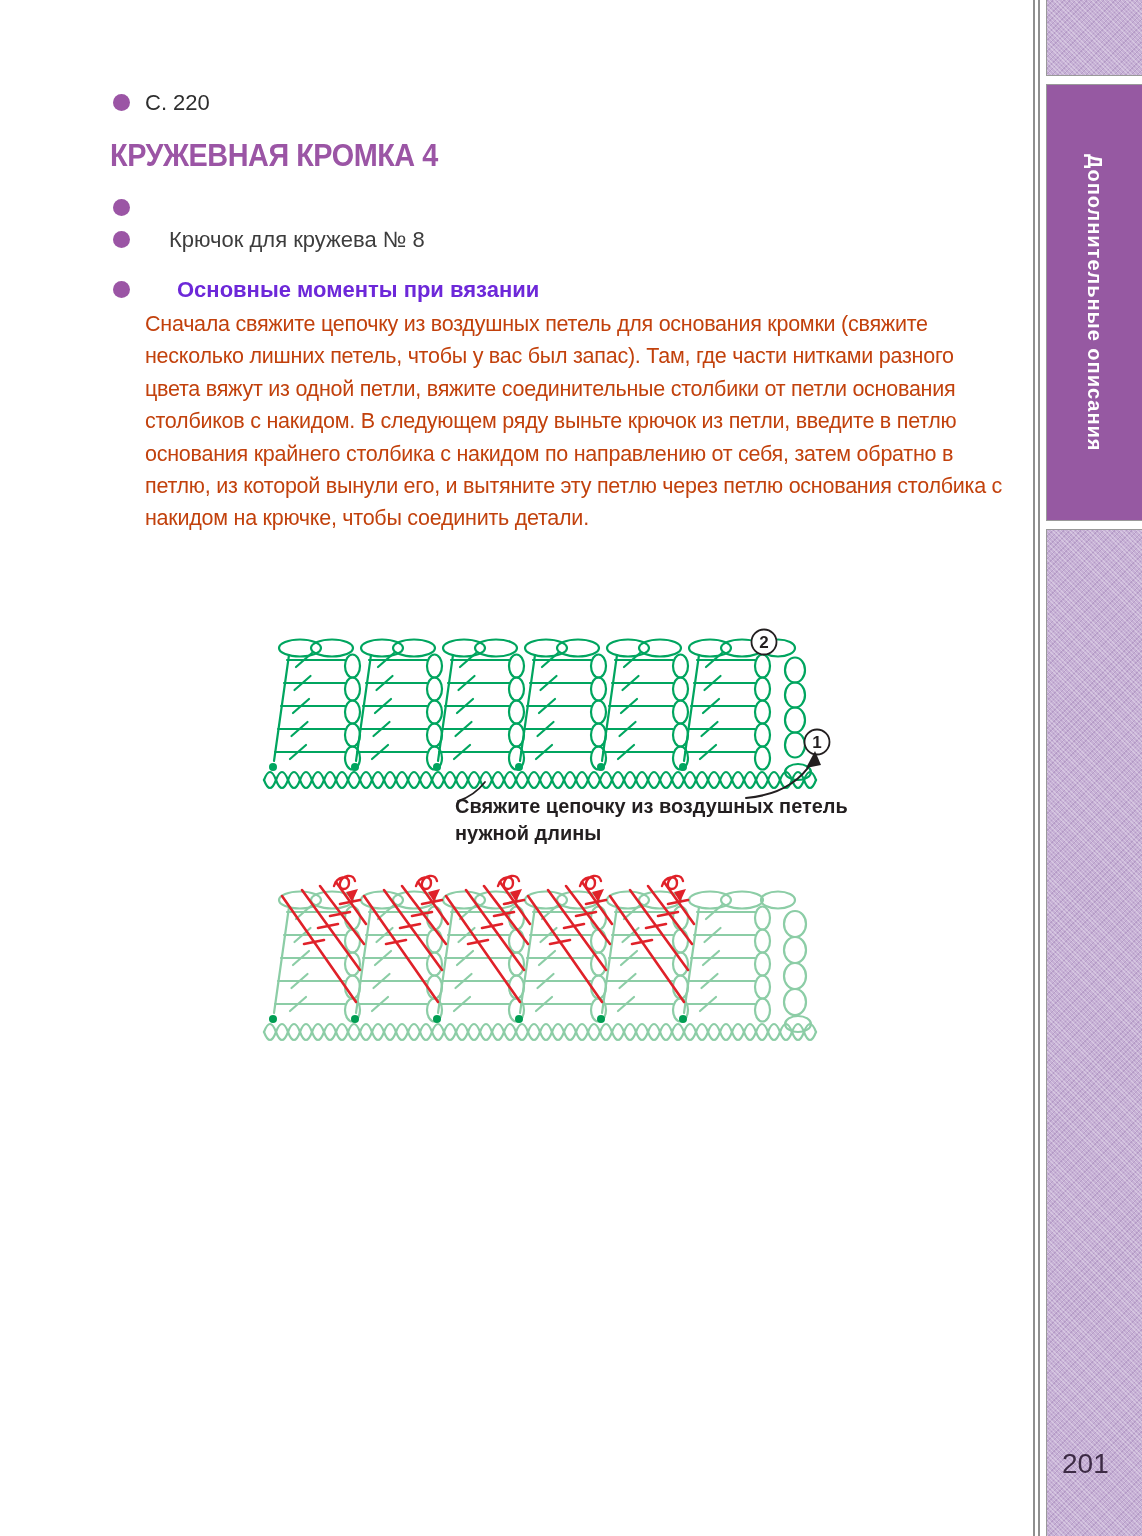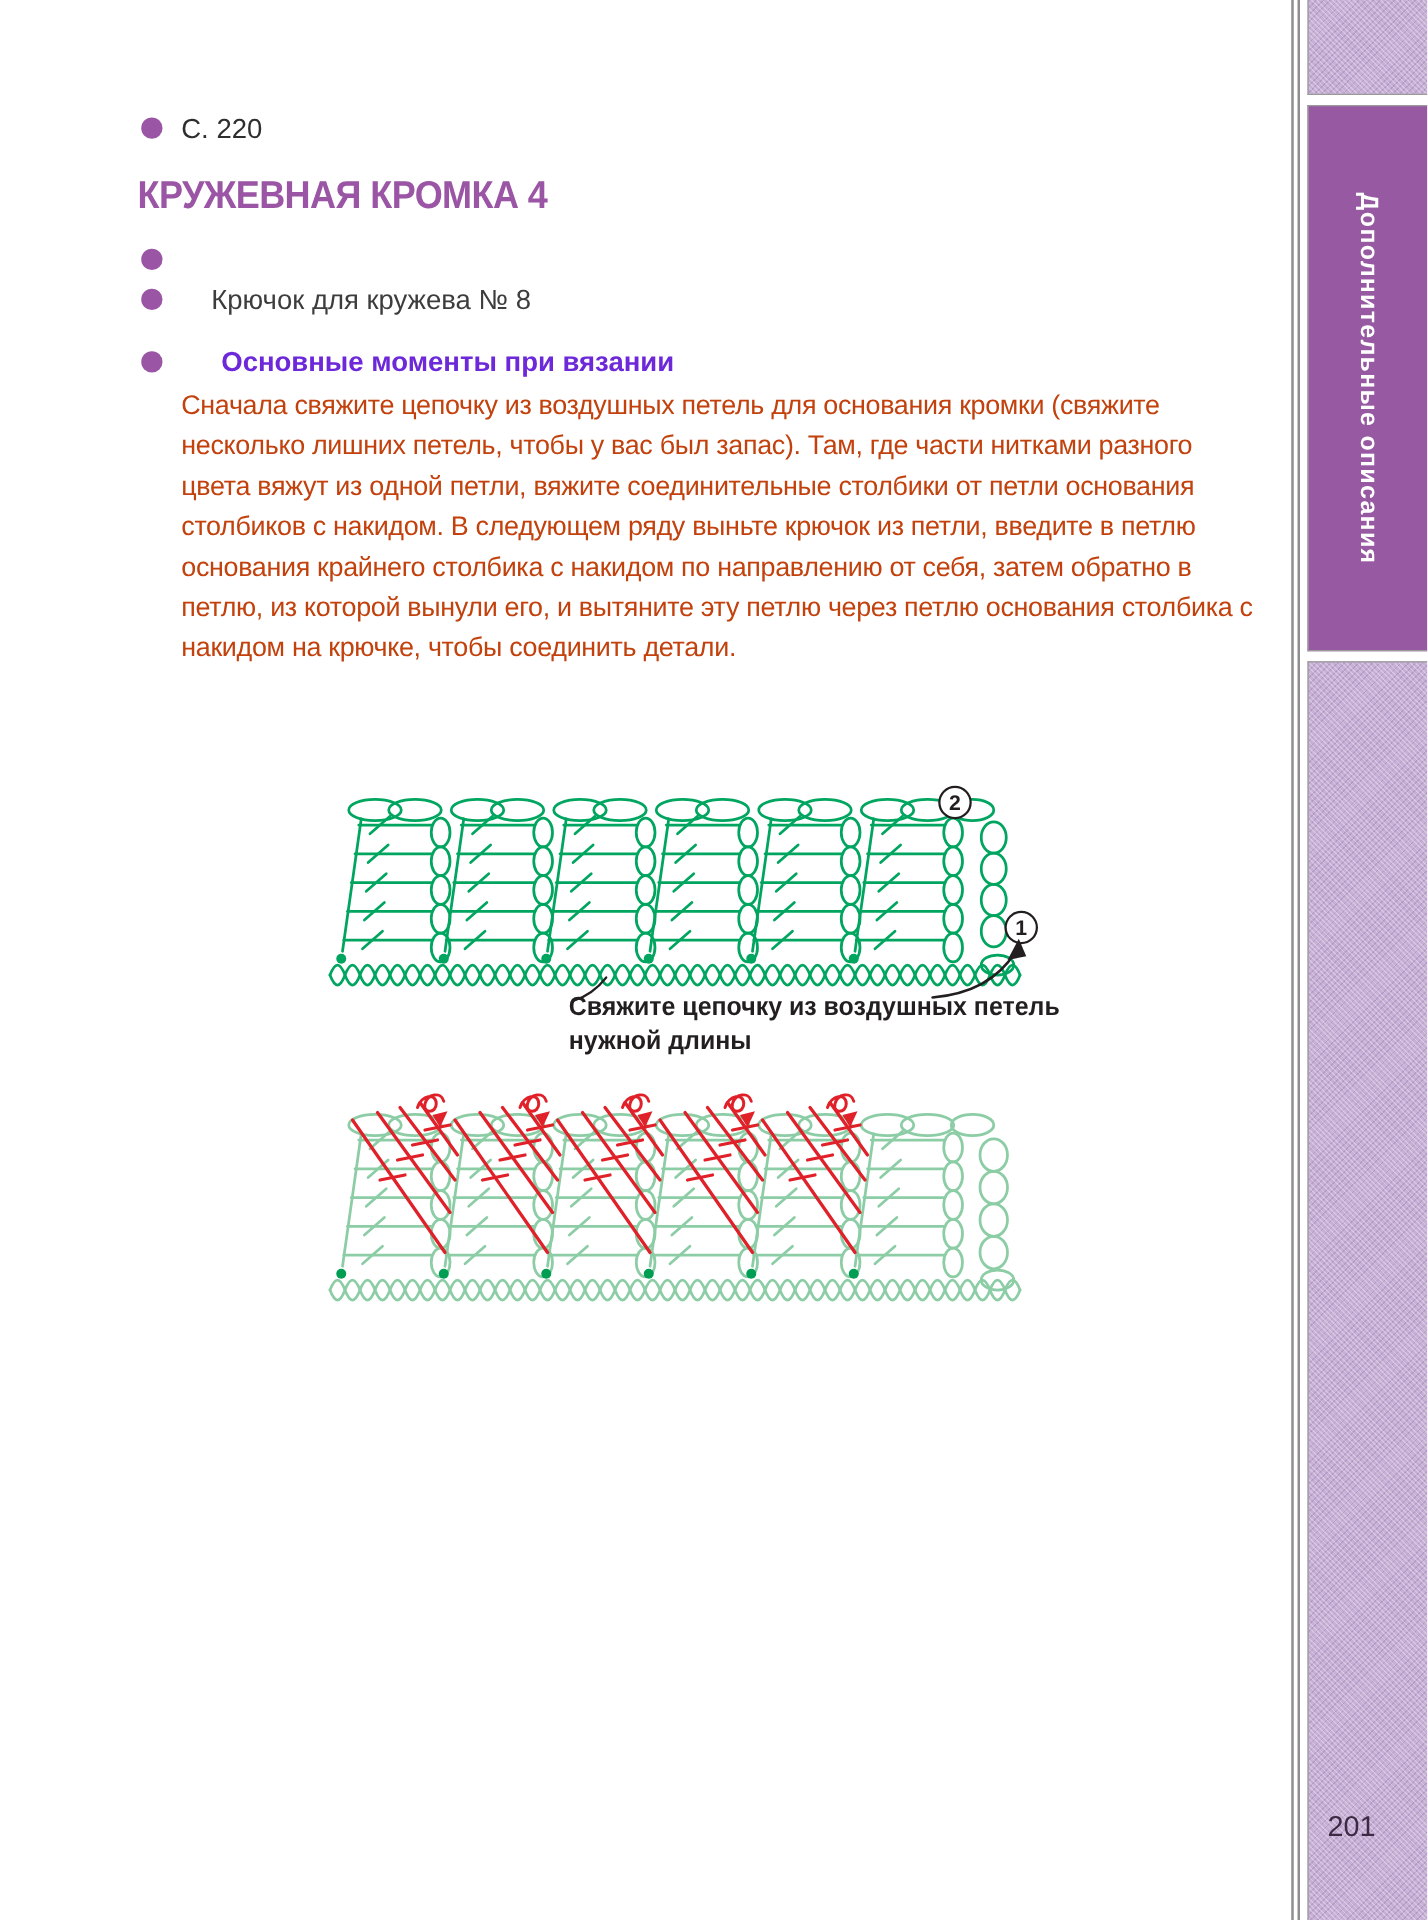--- a/index.html
+++ b/index.html
@@ -50,21 +50,21 @@
   .side-tab{
     top:84px;height:437px;background:var(--tab-purple,#9659a2);
     display:flex;align-items:center;justify-content:center;
   }
   .side-tab .vlabel{
     writing-mode:vertical-rl;font-size:20px;font-weight:700;color:#ffffff;
     letter-spacing:1px;white-space:nowrap;
   }
   .side-bottom{top:529px;height:1007px;border-bottom:none;}
   .pagenum{
-    position:absolute;left:1062px;top:1448px;font-size:23px;color:#3d2b45;
+    position:absolute;left:1062px;top:1448px;font-size:28px;color:#3d2b45;
   }
 </style>
 </head>
 <body>
 
 <div class="page">
 
   <span class="bullet" style="left:113px;top:94px;"></span>
   <div class="pageref">С. 220</div>
 

